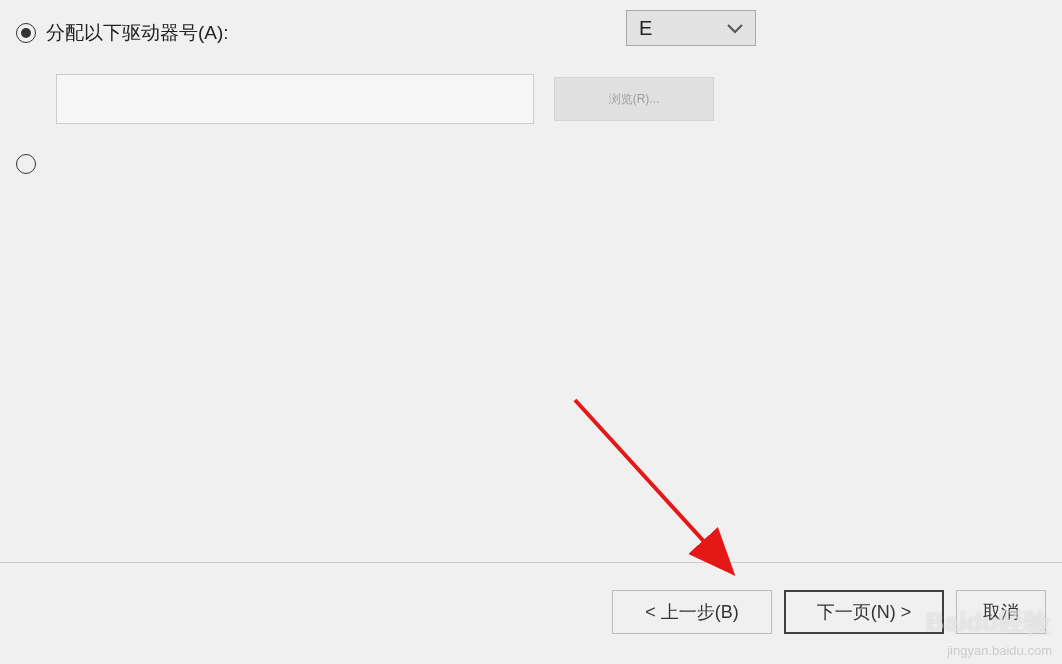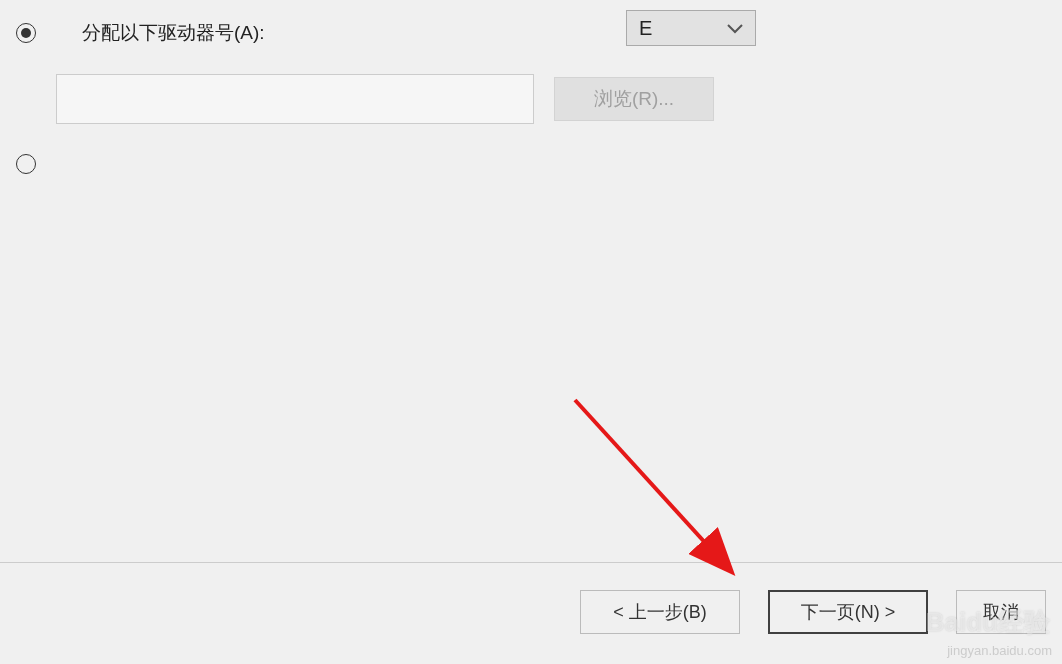--- a/index.html
+++ b/index.html
@@ -18,21 +18,20 @@
     }
     .dialog-body {
       padding: 20px 16px;
       background: #f0f0f0;
       height: 560px;
     }
     .radio-row {
       display: flex;
       align-items: center;
       margin-bottom: 28px;
-      gap: 36px;
     }
     .radio-outer {
       width: 20px;
       height: 20px;
       border: 1.5px solid #333;
       border-radius: 50%;
       margin-right: 10px;
       display: flex;
       align-items: center;
       justify-content: center;
@@ -84,38 +83,38 @@
     }
     .browse-btn {
       width: 160px;
       height: 44px;
       background: #e0e0e0;
       border: 1px solid #d3d3d3;
       display: flex;
       align-items: center;
       justify-content: center;
       color: #a0a0a0;
-      font-size: 19px;
+      font-size: 12px;
     }
     .separator {
       position: absolute;
       top: 562px;
       left: 0;
       right: 0;
       height: 1px;
       background: #ccc;
     }
     .footer {
       position: absolute;
       top: 590px;
       left: 0;
       right: 0;
       display: flex;
       justify-content: flex-end;
-      gap: 28px;
+      gap: 12px;
       padding-right: 16px;
     }
     .wiz-btn {
       min-width: 160px;
       height: 44px;
       background: #f0f0f0;
       border: 1px solid #bbb;
       display: flex;
       align-items: center;
       justify-content: center;

